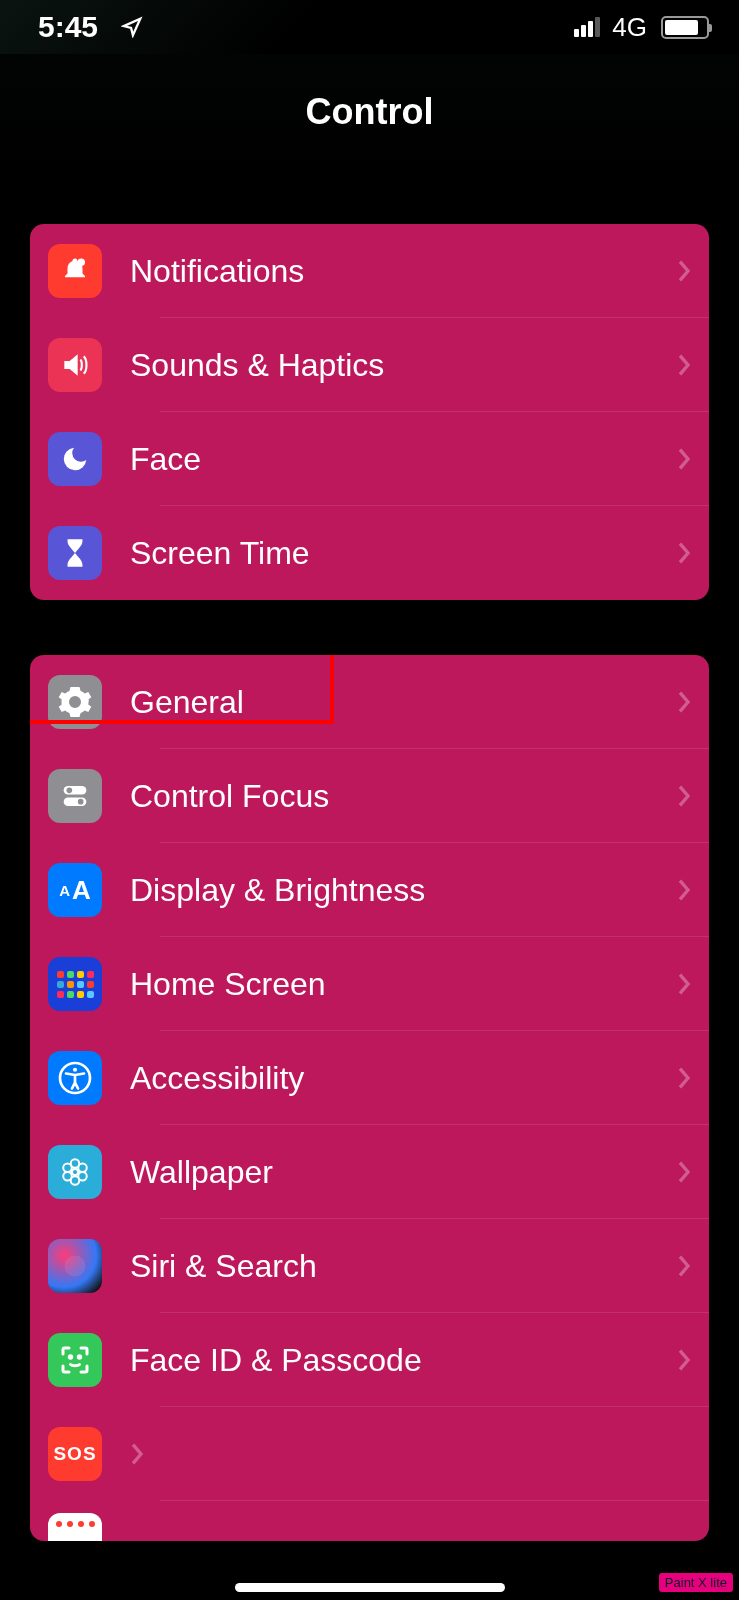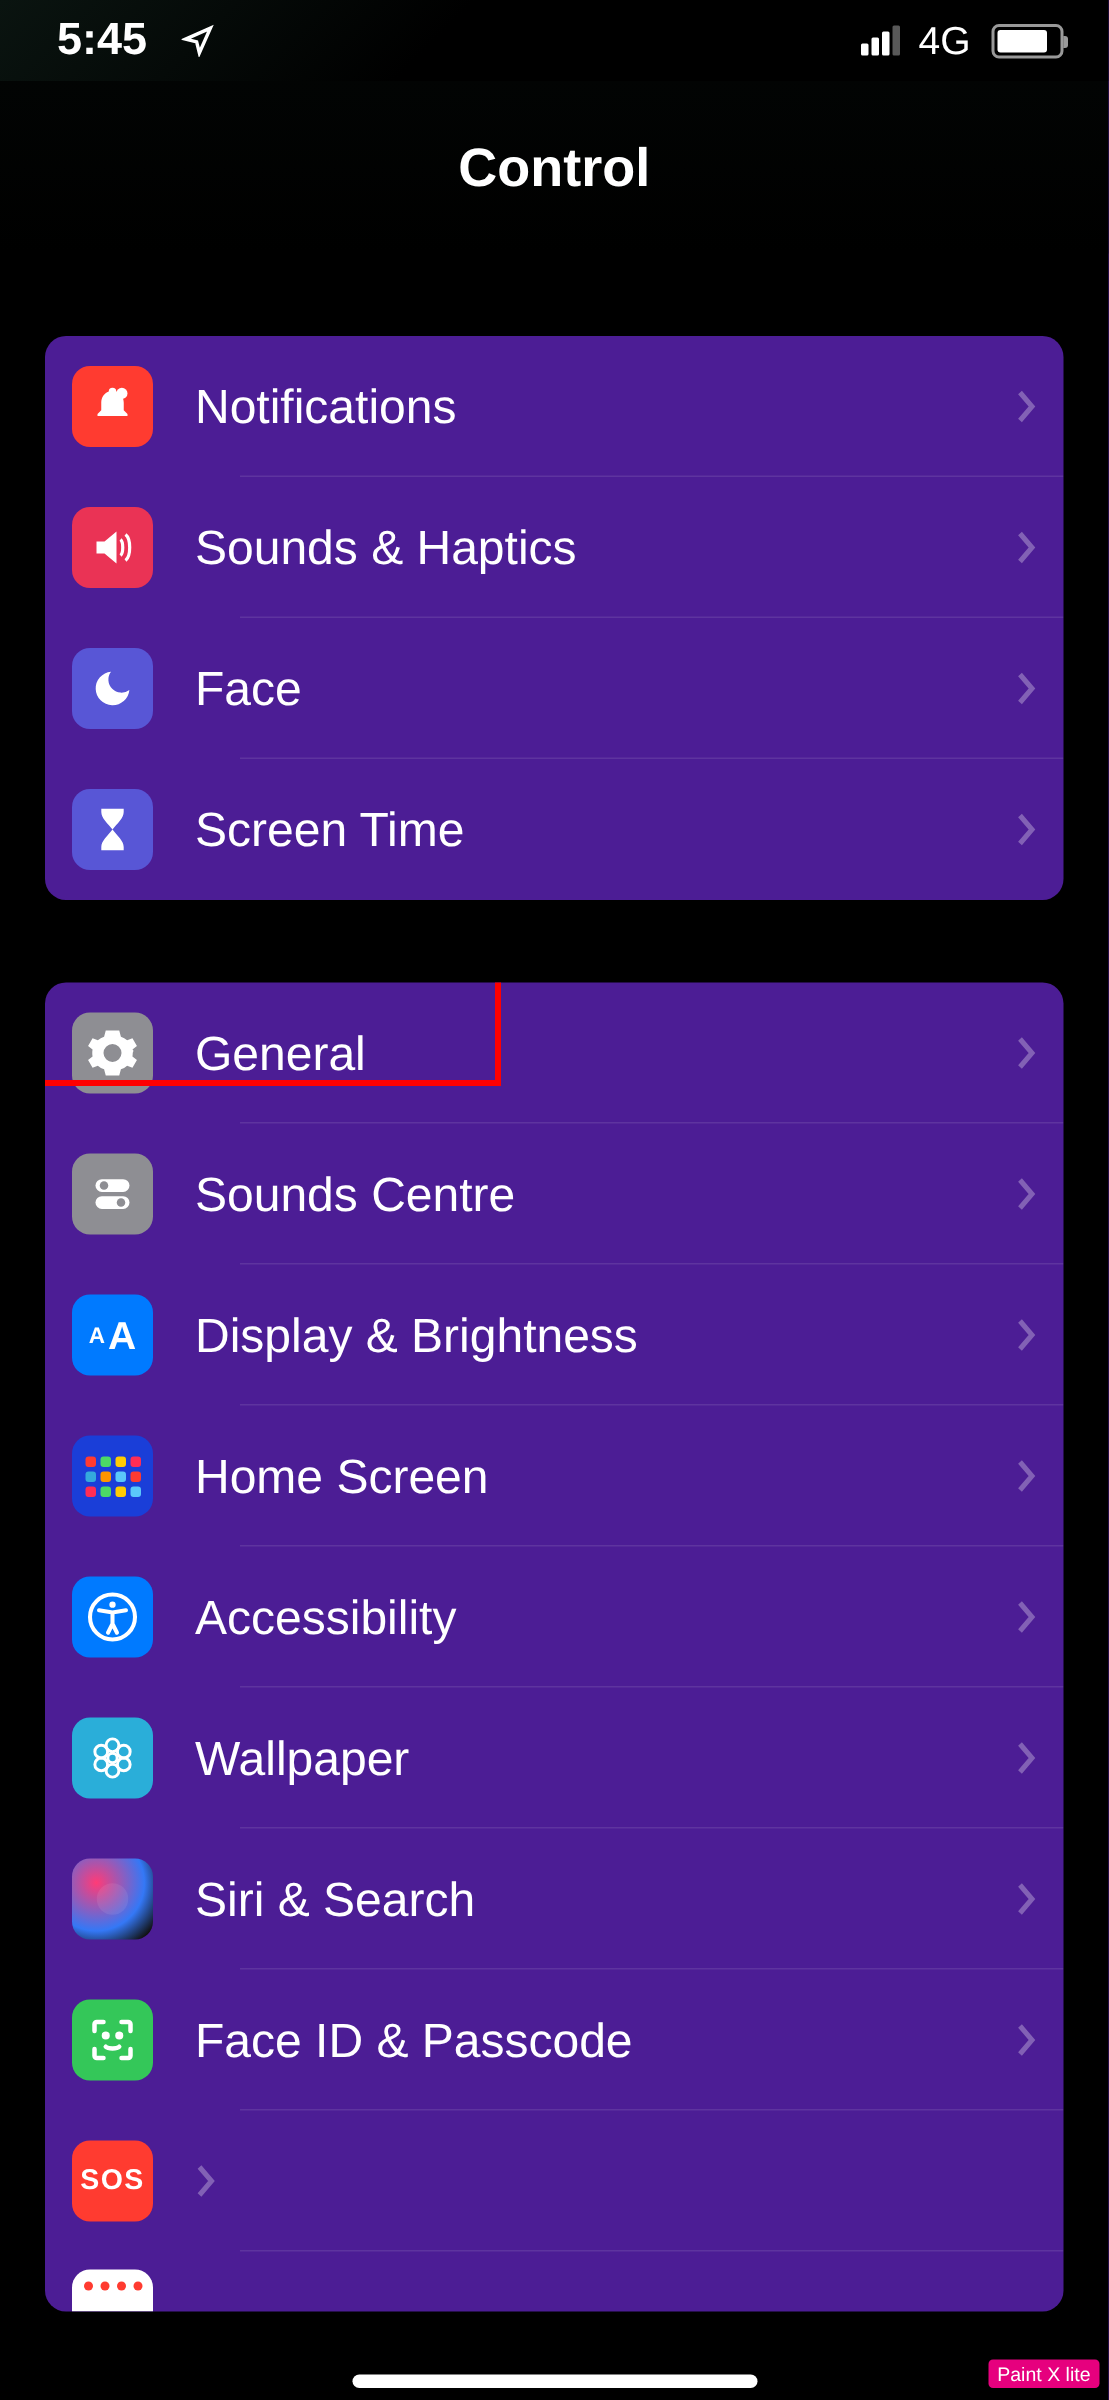--- a/index.html
+++ b/index.html
@@ -41,21 +41,21 @@
       width: 3px; height: 8px; background: rgba(255,255,255,0.6); border-radius: 0 2px 2px 0;
     }
     .battery-fill { position: absolute; left: 2px; top: 2px; bottom: 2px; width: 75%; background: #fff; border-radius: 2px; }
     .header {
       height: 115px; display: flex; align-items: center; justify-content: center;
       background: linear-gradient(180deg, rgba(10,20,16,0.2) 0%, #000 100%);
     }
     .header-title { font-size: 36px; font-weight: 600; }
     .content { padding: 0 30px; }
     .group {
-      background: #4c1d95; border-radius: 14px; margin-top: 55px; overflow: hidden;
+      background: #be185d; border-radius: 14px; margin-top: 55px; overflow: hidden;
     }
     .group:first-child { margin-top: 55px; }
     .group:nth-child(2) { }
     .row {
       display: flex; align-items: center; height: 94px;
       padding-left: 18px; padding-right: 18px; position: relative;
     }
     .row:not(:last-child)::after {
       content: ''; position: absolute; bottom: 0; left: 130px; right: 0;
       height: 1px; background: rgba(255,255,255,0.1);
@@ -80,21 +80,21 @@
     .highlight-box {
       position: absolute; border: 4px solid #ff0000;
       left: -26px; top: -28px; width: 330px; height: 97px; pointer-events: none;
     }
     .home-indicator {
       position: absolute; bottom: 8px; left: 50%; transform: translateX(-50%);
       width: 270px; height: 9px; background: #fff; border-radius: 5px;
     }
     .paint-watermark {
       position: absolute; bottom: 8px; right: 6px;
-      background: #e6007e; color: #ffffff; font-size: 13px;
+      background: #e6007e; color: #0f172a; font-size: 13px;
       padding: 2px 6px; border-radius: 3px; font-weight: 500;
     }
     svg { display: block; }
     .icon-homescreen-grid { display: grid; grid-template-columns: repeat(4, 7px); grid-auto-rows: 7px; gap: 3px; }
     .icon-homescreen-grid span { border-radius: 2px; }
   </style>
 </head>
 <body>
 
 <div class="status-bar">
@@ -195,21 +195,21 @@
 
     <div class="row">
       <div class="row-icon icon-gray">
         <svg width="34" height="34" viewBox="0 0 24 24" fill="#fff">
           <rect x="4" y="5" width="16" height="6" rx="3"></rect>
           <circle cx="8" cy="8" r="2" fill="#8e8e93"></circle>
           <rect x="4" y="13" width="16" height="6" rx="3"></rect>
           <circle cx="16" cy="16" r="2" fill="#8e8e93"></circle>
         </svg>
       </div>
-      <div class="row-label">Sounds Centre</div>
+      <div class="row-label">Control Focus</div>
       <svg class="chevron" width="14" height="24" viewBox="0 0 10 18" fill="none" stroke="currentColor" stroke-width="2.5">
           <path d="M2 2l6 7-6 7"></path>
         </svg>
     </div>
 
     <div class="row">
       <div class="row-icon icon-blue">
         <span style="color:#fff;font-weight:700;font-size:15px;margin-right:2px;">A</span>
         <span style="color:#fff;font-weight:700;font-size:26px;">A</span>
       </div>

